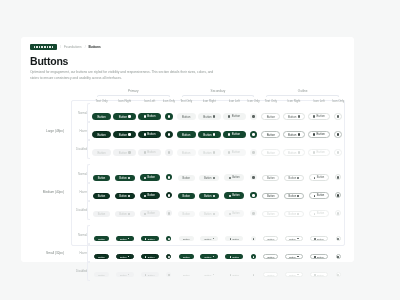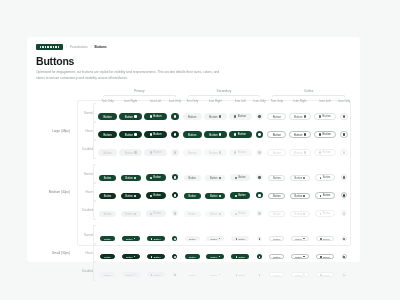--- a/index.html
+++ b/index.html
@@ -4,21 +4,21 @@
 <style>
   * { box-sizing: border-box; margin: 0; padding: 0; }
   html, body {
     width: 400px; height: 300px;
     background: #f6f7f7;
     font-family: "Liberation Sans", sans-serif;
     overflow: hidden;
   }
   .card {
     position: absolute;
-    left: 27px; top: 37px;
+    left: 21px; top: 37px;
     width: 333px; height: 225px;
     background: #ffffff;
     border-radius: 3px;
   }
   .card-inner { padding: 6px 9px 0 9px; }
 
   
   .breadcrumb { display: flex; align-items: center; gap: 3px; height: 8px; }
   .logo {
     height: 5.5px; width: 27px;

